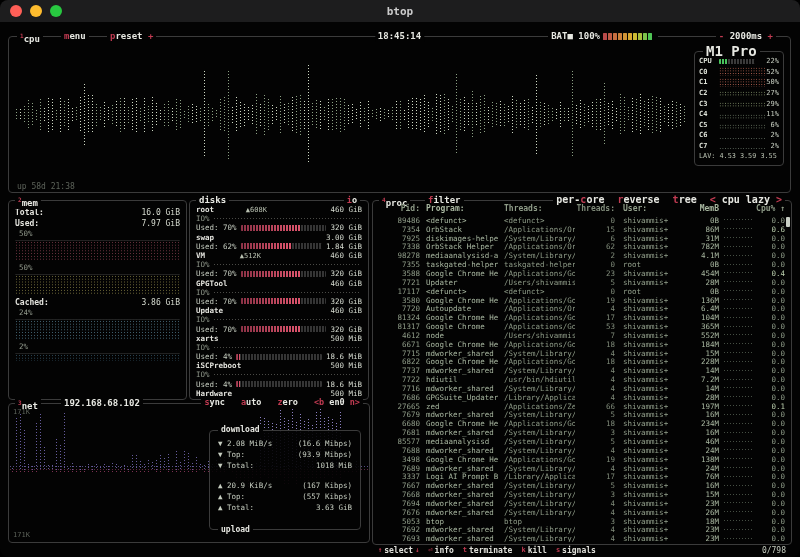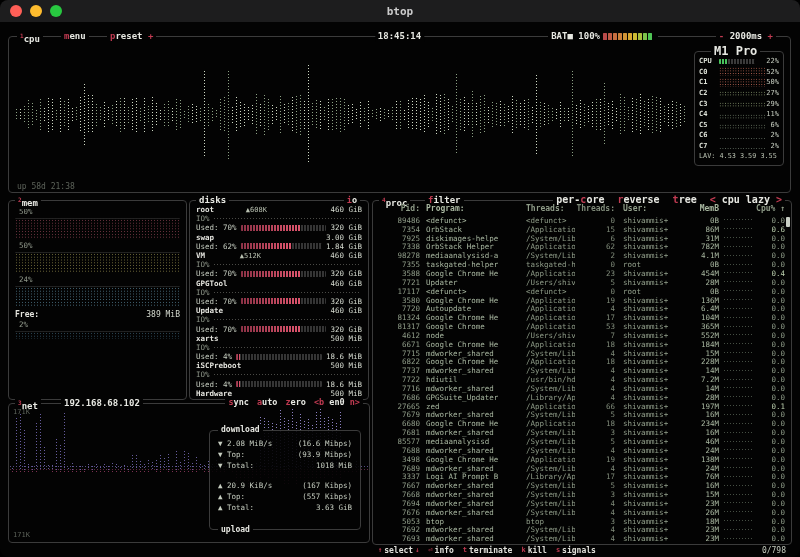--- a/index.html
+++ b/index.html
@@ -50,42 +50,42 @@
 .dmeter{flex:1;height:6px;margin:0 4px;background:#353535;position:relative;border-radius:1px;overflow:hidden}
 .dfill{position:absolute;left:0;top:0;bottom:0;background:linear-gradient(90deg,#8c3246,#e0556e)}
 .dmeter::after{content:"";position:absolute;inset:0;background:repeating-linear-gradient(90deg,transparent 0 2px,#030303 2px 3px)}
 
 #proc-box{left:372px;top:200px;width:420px;height:345px}
 #proc-title-right{position:absolute;top:-7px;right:6px;display:flex;gap:13px;background:#030303;padding:0 3px;font-size:10px;font-weight:bold;color:#e7e8e2}
 .phead{position:absolute;top:3px;left:5px;right:6px;display:flex;font-size:8px;font-weight:bold;color:#e7e8e2}
 #proc-rows{position:absolute;top:15px;left:5px;right:6px;bottom:2px;overflow:hidden}
 .prow{display:flex;height:8.85px;align-items:center;font-size:7.5px;white-space:nowrap}
 .c-pid{width:42px;text-align:right;color:#8f9c88;flex-shrink:0}
-.c-prog{width:106px;padding-left:6px;color:#a9b8a1;overflow:hidden;flex-shrink:0}
+.c-prog{width:84px;padding-left:6px;color:#a9b8a1;overflow:hidden;flex-shrink:0}
 .c-cmd{flex:1;color:#8f9c88;overflow:hidden}
 .c-thr{width:40px;text-align:right;color:#7f8a79;flex-shrink:0}
 .c-user{width:66px;padding-left:8px;color:#93a08c;flex-shrink:0;overflow:hidden}
 .c-mem{width:38px;text-align:right;color:#a9b8a1;flex-shrink:0}
 .c-gr{width:30px;height:4px;margin-left:4px;flex-shrink:0;background-image:radial-gradient(#454e43 0.6px,transparent 0.7px);background-size:3px 3px;align-self:center}
 .c-cpu{width:32px;text-align:right;color:#8f9c88;flex-shrink:0}
 #proc-scrollbar{position:absolute;top:16px;right:1px;width:4px;height:10px;background:#c9cfc5;border-radius:1px}
 
 #net-box{left:8px;top:403px;width:362px;height:140px}
 #netgraph{position:absolute;inset:2px;overflow:hidden}
 .ncol{width:3px;margin-right:1px;flex-shrink:0;display:flex;flex-direction:column;height:100%}
 .nup{height:64px;display:flex;align-items:flex-end}
 .ndown{flex:1;display:flex;align-items:flex-start}
 .dl,.ul{width:3px;background-size:3px 3px}
 .dl{background-image:radial-gradient(var(--c) 0.8px,transparent 0.9px)}
 .ul{background-image:radial-gradient(var(--c) 0.8px,transparent 0.9px)}
 #nbase1{position:absolute;left:0;right:0;top:61px;height:3px;background-image:radial-gradient(#584e83 0.8px,transparent 0.9px);background-size:3px 3px}
 #nbase2{position:absolute;left:0;right:0;top:64px;height:3px;background-image:radial-gradient(#5c2840 0.8px,transparent 0.9px);background-size:3px 3px}
 #netgraph-wrap{position:absolute;inset:0}
 .scale{position:absolute;left:4px;font-size:7px;color:#5d635a;z-index:3}
-#net-title-right{position:absolute;top:-7px;right:6px;display:flex;gap:8px;background:#030303;padding:0 3px;font-size:8.5px;font-weight:bold;color:#e7e8e2}
+#net-title-right{position:absolute;top:-7px;right:6px;display:flex;gap:16px;background:#030303;padding:0 3px;font-size:8.5px;font-weight:bold;color:#e7e8e2}
 #net-overlay{position:absolute;right:8px;top:26px;width:152px;height:100px;border:1px solid #3b3b3b;border-radius:4px;background:rgba(3,3,3,0.9);padding:7px 8px 8px;z-index:4}
 .orow{display:flex;justify-content:space-between;font-size:7.5px;color:#c6cdc0;height:11px;align-items:center}
 .ogap{height:9px}
 
 #footer{position:absolute;left:372px;top:544px;width:420px;height:12px;display:flex;align-items:center;font-size:8px;gap:9px;padding:0 6px;background:transparent}
 .fitem{font-weight:bold;color:#e0e0da;display:flex;align-items:center;gap:2px}
 .fkey{color:#c23b52;font-size:7px;font-weight:bold}
 #fscroll{margin-left:auto;color:#c6cdc0;font-size:8px}
 .bat-blocks{display:inline-flex;gap:1px;margin:0 3px;vertical-align:middle}
 .bat-b{width:4px;height:7px;border-radius:0.5px}
@@ -286,21 +286,21 @@
         <div class="wcol" style="height: 35px; --c: #cdd8c3;"></div>
         <div class="wcol" style="height: 18px; --c: #8ba083;"></div>
         <div class="wcol" style="height: 23px; --c: #cdd8c3;"></div>
         <div class="wcol" style="height: 29px; --c: #cdd8c3;"></div>
         <div class="wcol" style="height: 27px; --c: #8ba083;"></div>
         <div class="wcol" style="height: 23px; --c: #cdd8c3;"></div>
         <div class="wcol" style="height: 18px; --c: #8ba083;"></div>
       </div>
     <div id="uptime">up 58d 21:38</div>
     <div id="m1-box">
-      <span class="blabel" style="left:16px;font-size:12px">M1 Pro</span>
+      <span class="blabel" style="left:8px;font-size:14px">M1 Pro</span>
       <div style="height:4px"></div>
       <div id="m1-rows">
           <div class="m1row">
             <span class="m1label">CPU</span>
             <div class="cpu-meter">
               <div class="fill" style="width: 22%;"></div>
             </div>
             <span class="m1val">22%</span>
           </div>
           <div class="m1row">
@@ -343,31 +343,39 @@
             <div class="core-dots" style="height: 3px; --c: #596459;"></div>
             <span class="m1val">2%</span>
           </div>
         </div>
       <div id="lav">LAV: 4.53 3.59 3.55</div>
     </div>
   </div>
 
   <div class="box" id="mem-box">
     <span class="blabel" style="left:6px"><sup class="num">2</sup><span>mem</span></span>
+    <div class="mrow">
+      <span class="mlab">Total:</span>
+      <span class="mval">16.0 GiB</span>
+    </div>
     <div id="mem-sections">
+        <div class="mrow">
+          <span class="mlab">Used:</span>
+          <span class="mval">7.97 GiB</span>
+        </div>
         <div class="mpct">50%</div>
         <div class="mband" style="height: 20px; --c: #6e3440;"></div>
         <div class="mpct">50%</div>
         <div class="mband" style="height: 20px; --c: #6e6838;"></div>
+        <div class="mrow">
+          <span class="mlab">Cached:</span>
+          <span class="mval">3.86 GiB</span>
+        </div>
         <div class="mpct">24%</div>
         <div class="mband" style="height: 20px; --c: #446676;"></div>
-        <div class="mrow">
-          <span class="mlab">Free:</span>
-          <span class="mval">389 MiB</span>
-        </div>
         <div class="mpct">2%</div>
         <div class="mband" style="height: 8px; --c: #2e4a5a;"></div>
       </div>
   </div>
 
   <div class="box" id="disks-box">
     <span class="blabel" style="left:6px"><span>disks</span></span>
     <span class="blabel" style="right:8px;font-size:8.5px"><span class="key">i</span><span>o</span></span>
     <div id="disk-list">
         <div class="dline">

